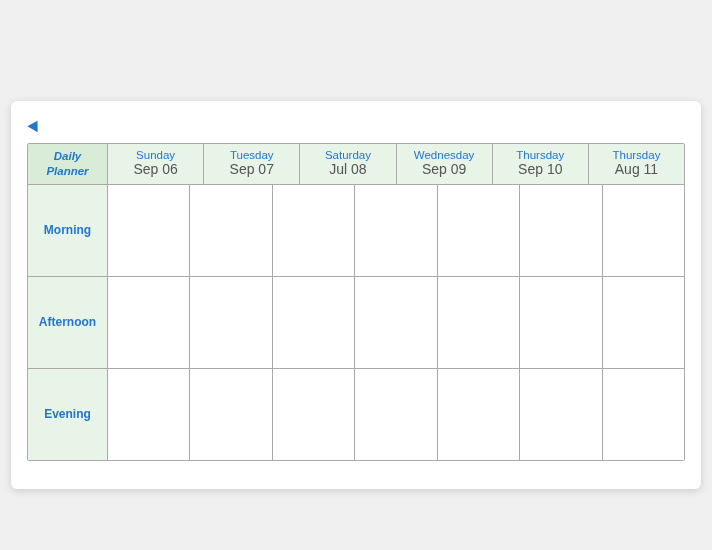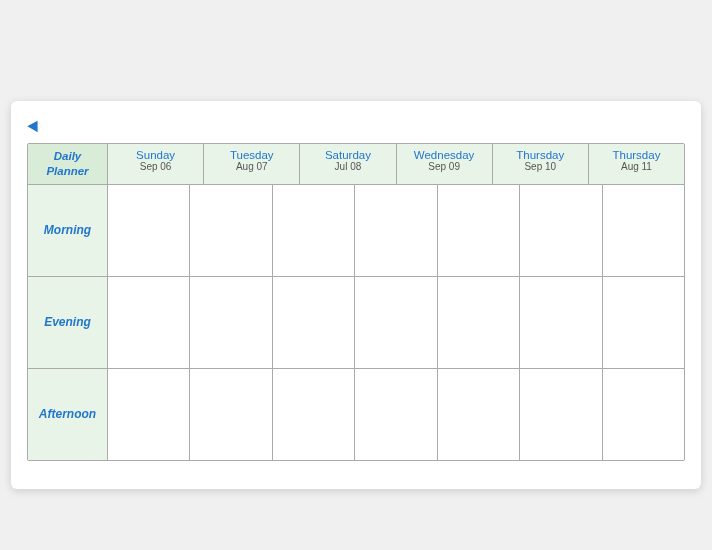--- a/index.html
+++ b/index.html
@@ -92,21 +92,21 @@
       border-right: none;
     }
     .col-header-label {
       font-weight: normal;
       color: #2277cc;
       font-size: 11.5px;
       display: block;
     }
     .col-header-date {
       color: #555;
-      font-size: 10px;
+      font-size: 14px;
       display: block;
     }
     .col-header-first {
       background: #d8ecd8;
     }
     .body-rows {
       flex: 1;
       display: flex;
       flex-direction: column;
     }
@@ -122,21 +122,20 @@
       width: 80px;
       min-width: 80px;
       background: #e8f4e8;
       display: flex;
       align-items: center;
       justify-content: center;
       border-right: 1.5px solid #aaa;
       font-size: 12px;
       font-weight: bold;
       color: #2277cc;
-      font-style: italic;
     }
     .day-cell {
       flex: 1;
       border-right: 1px solid #aaa;
       background: #fff;
     }
     .day-cell:last-child {
       border-right: none;
     }
   </style>
@@ -164,21 +163,21 @@
     <div class="header-row" id="header-row">
     <div class="col-header col-header-first" style="width: 80px; min-width: 80px; flex: 0 0 auto; font-weight: bold; color: rgb(34, 119, 204); font-size: 11.5px; font-style: italic; display: flex; align-items: center; justify-content: center;">
           <span style="text-align:center;line-height:1.3;">Daily<br>Planner</span>
         </div>
         <div class="col-header">
           <span class="col-header-label">Sunday</span>
           <span class="col-header-date">Sep 06</span>
         </div>
         <div class="col-header">
           <span class="col-header-label">Tuesday</span>
-          <span class="col-header-date">Aug 07</span>
+          <span class="col-header-date">Sep 07</span>
         </div>
         <div class="col-header">
           <span class="col-header-label">Saturday</span>
           <span class="col-header-date">Jul 08</span>
         </div>
         <div class="col-header">
           <span class="col-header-label">Wednesday</span>
           <span class="col-header-date">Sep 09</span>
         </div>
         <div class="col-header">
@@ -195,31 +194,31 @@
           <div class="time-cell">Morning</div>
           <div class="day-cell"></div>
           <div class="day-cell"></div>
           <div class="day-cell"></div>
           <div class="day-cell"></div>
           <div class="day-cell"></div>
           <div class="day-cell"></div>
           <div class="day-cell"></div>
         </div>
         <div class="time-row">
+          <div class="time-cell">Afternoon</div>
+          <div class="day-cell"></div>
+          <div class="day-cell"></div>
+          <div class="day-cell"></div>
+          <div class="day-cell"></div>
+          <div class="day-cell"></div>
+          <div class="day-cell"></div>
+          <div class="day-cell"></div>
+        </div>
+        <div class="time-row">
           <div class="time-cell">Evening</div>
-          <div class="day-cell"></div>
-          <div class="day-cell"></div>
-          <div class="day-cell"></div>
-          <div class="day-cell"></div>
-          <div class="day-cell"></div>
-          <div class="day-cell"></div>
-          <div class="day-cell"></div>
-        </div>
-        <div class="time-row">
-          <div class="time-cell">Afternoon</div>
           <div class="day-cell"></div>
           <div class="day-cell"></div>
           <div class="day-cell"></div>
           <div class="day-cell"></div>
           <div class="day-cell"></div>
           <div class="day-cell"></div>
           <div class="day-cell"></div>
         </div>
       </div>
   </div>

